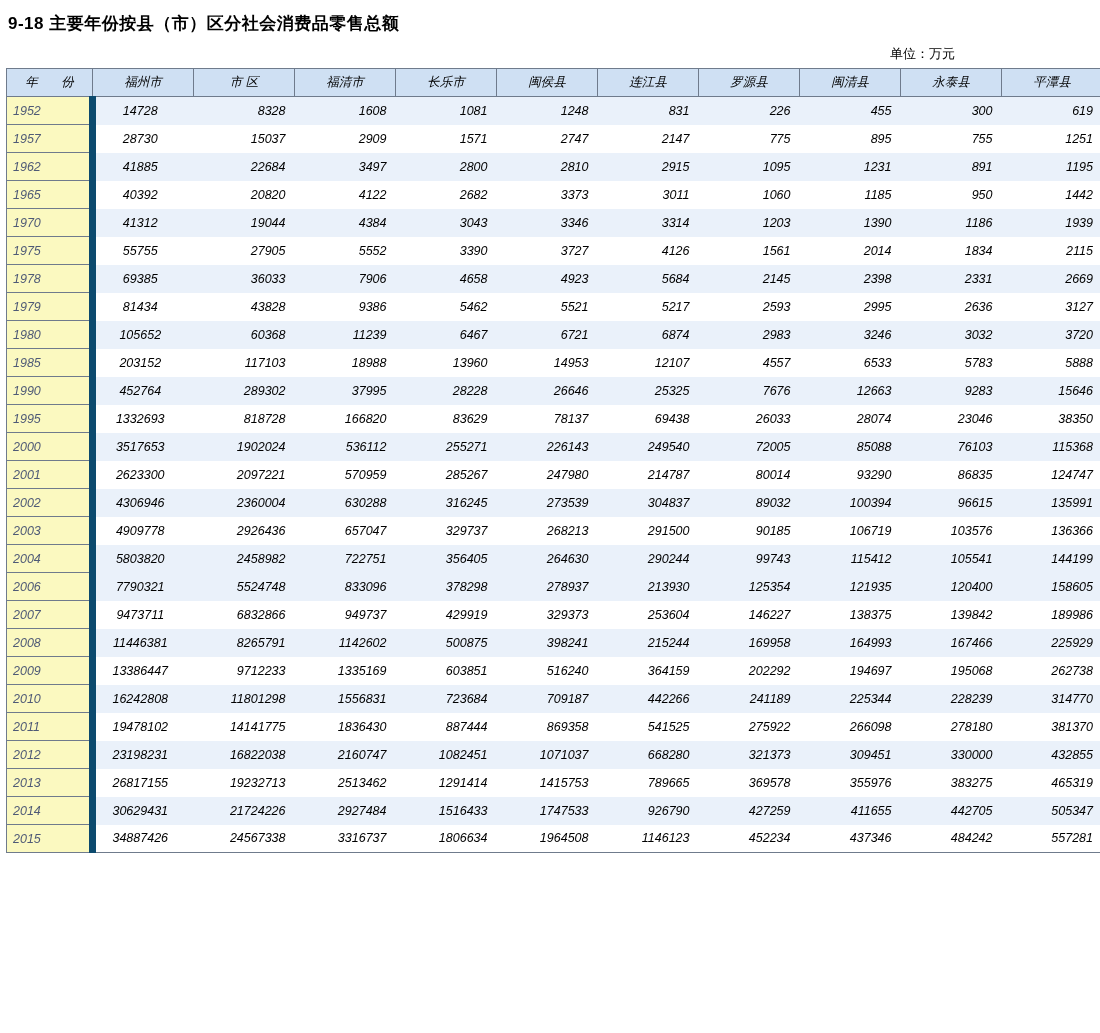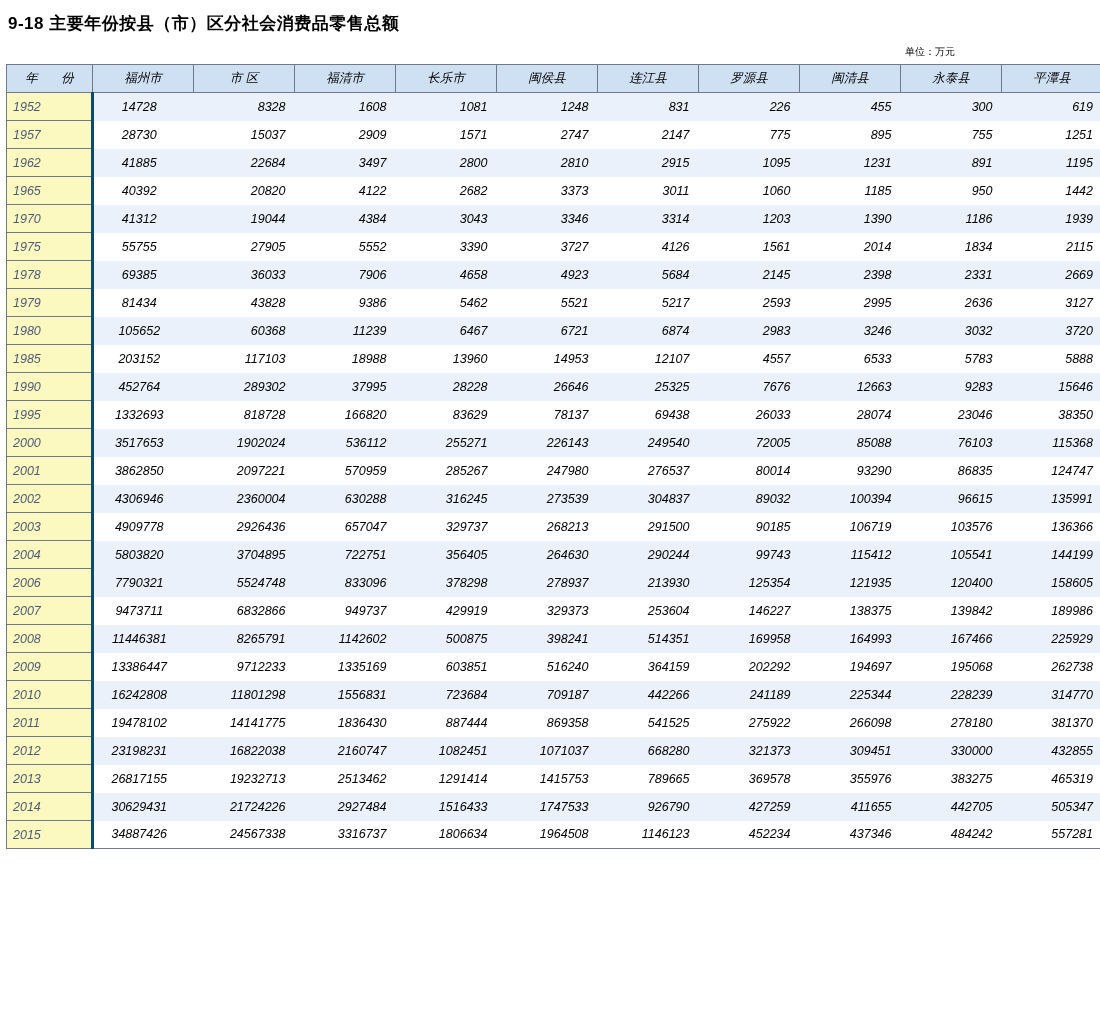--- a/index.html
+++ b/index.html
@@ -22,21 +22,21 @@
   .title {
     font-size: 17px;
     font-weight: bold;
     letter-spacing: 0.5px;
     padding: 9px 0 0 4px;
     line-height: 22px;
     white-space: nowrap;
   }
   .unit-line {
     text-align: right;
-    font-size: 10px;
+    font-size: 13px;
     padding: 10px 4px 5px 0;
     font-family: Liberation Mono, monospace;
   }
   table.data {
     border-collapse: collapse;
     width: 1096px;
     margin-left: 2px;
     table-layout: fixed;
     font-style: italic;
   }
@@ -57,21 +57,21 @@
   thead th.year-head {
     letter-spacing: 10px;
     padding-left: 10px;
   }
   tbody td.year-cell {
     background: #fbf9c0;
     color: #4f5a76;
     text-align: left;
     padding-left: 6px;
     font-size: 12.5px;
-    border-right: 3px solid #0c4a6e;
+    border-right: 7px solid #0c4a6e;
   }
   tbody td.num {
     text-align: right;
     padding-right: 9px;
     border-left: none;
     border-right: none;
     border-top: none;
     border-bottom: none;
   }
   tbody tr.even td.num { background: #eaf1fa; }
@@ -291,26 +291,26 @@
             <td class="num">255271</td>
             <td class="num">226143</td>
             <td class="num">249540</td>
             <td class="num">72005</td>
             <td class="num">85088</td>
             <td class="num">76103</td>
             <td class="num last">115368</td>
           </tr>
           <tr class="odd">
             <td class="year-cell">2001</td>
-            <td class="num first">3862850</td>
+            <td class="num first">2623300</td>
             <td class="num">2097221</td>
             <td class="num">570959</td>
             <td class="num">285267</td>
             <td class="num">247980</td>
-            <td class="num">276537</td>
+            <td class="num">214787</td>
             <td class="num">80014</td>
             <td class="num">93290</td>
             <td class="num">86835</td>
             <td class="num last">124747</td>
           </tr>
           <tr class="even">
             <td class="year-cell">2002</td>
             <td class="num first">4306946</td>
             <td class="num">2360004</td>
             <td class="num">630288</td>
@@ -331,21 +331,21 @@
             <td class="num">268213</td>
             <td class="num">291500</td>
             <td class="num">90185</td>
             <td class="num">106719</td>
             <td class="num">103576</td>
             <td class="num last">136366</td>
           </tr>
           <tr class="even">
             <td class="year-cell">2004</td>
             <td class="num first">5803820</td>
-            <td class="num">3704895</td>
+            <td class="num">2458982</td>
             <td class="num">722751</td>
             <td class="num">356405</td>
             <td class="num">264630</td>
             <td class="num">290244</td>
             <td class="num">99743</td>
             <td class="num">115412</td>
             <td class="num">105541</td>
             <td class="num last">144199</td>
           </tr>
           <tr class="even">
@@ -374,21 +374,21 @@
             <td class="num">139842</td>
             <td class="num last">189986</td>
           </tr>
           <tr class="even">
             <td class="year-cell">2008</td>
             <td class="num first">11446381</td>
             <td class="num">8265791</td>
             <td class="num">1142602</td>
             <td class="num">500875</td>
             <td class="num">398241</td>
-            <td class="num">514351</td>
+            <td class="num">215244</td>
             <td class="num">169958</td>
             <td class="num">164993</td>
             <td class="num">167466</td>
             <td class="num last">225929</td>
           </tr>
           <tr class="odd">
             <td class="year-cell">2009</td>
             <td class="num first">13386447</td>
             <td class="num">9712233</td>
             <td class="num">1335169</td>

